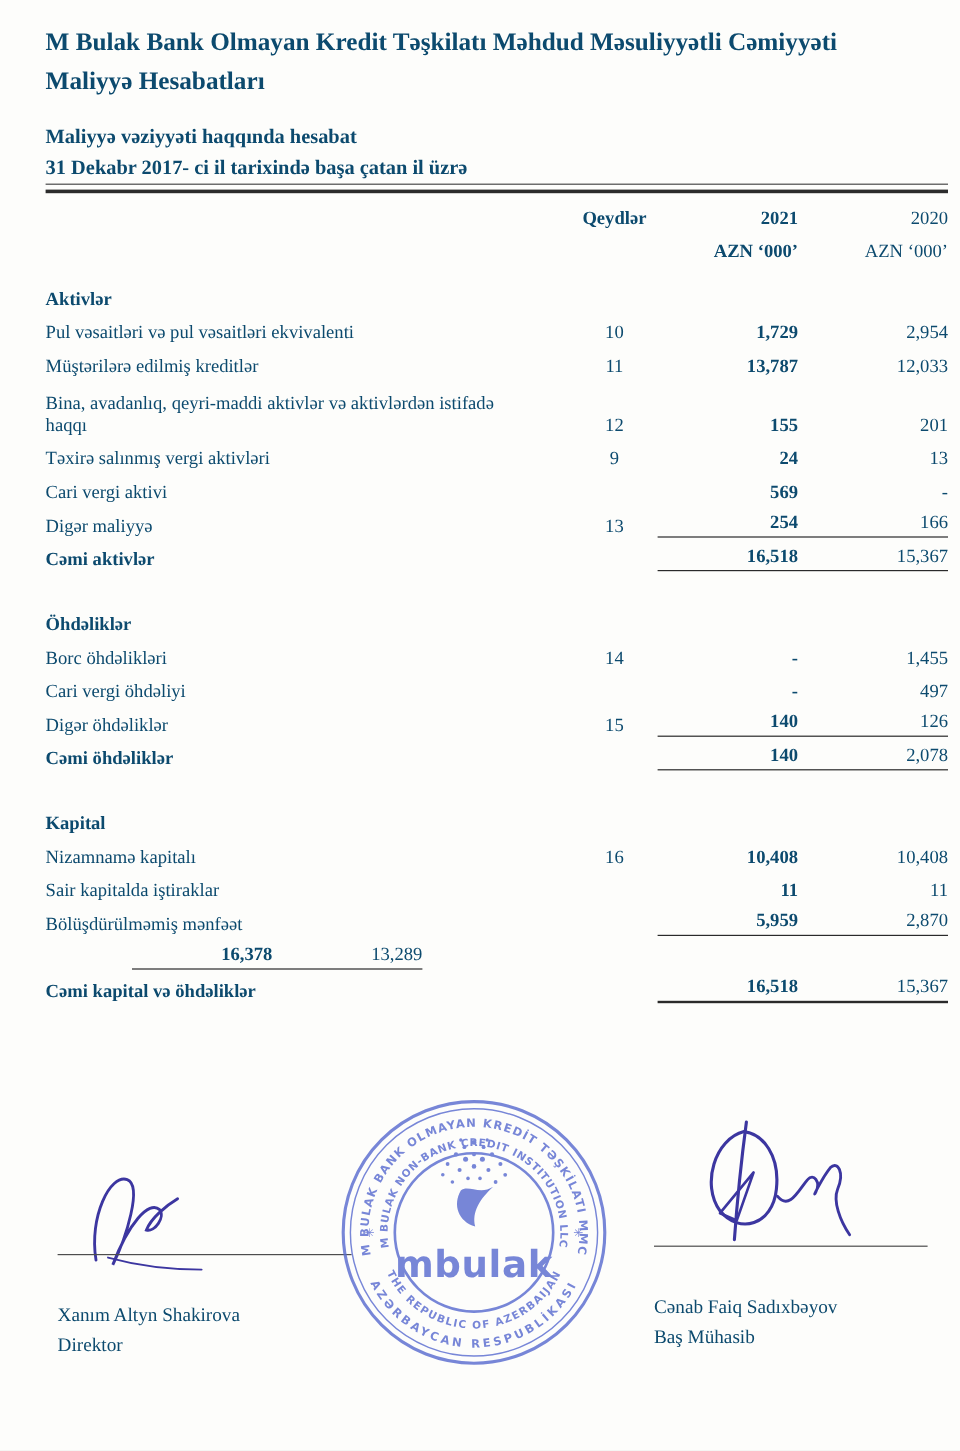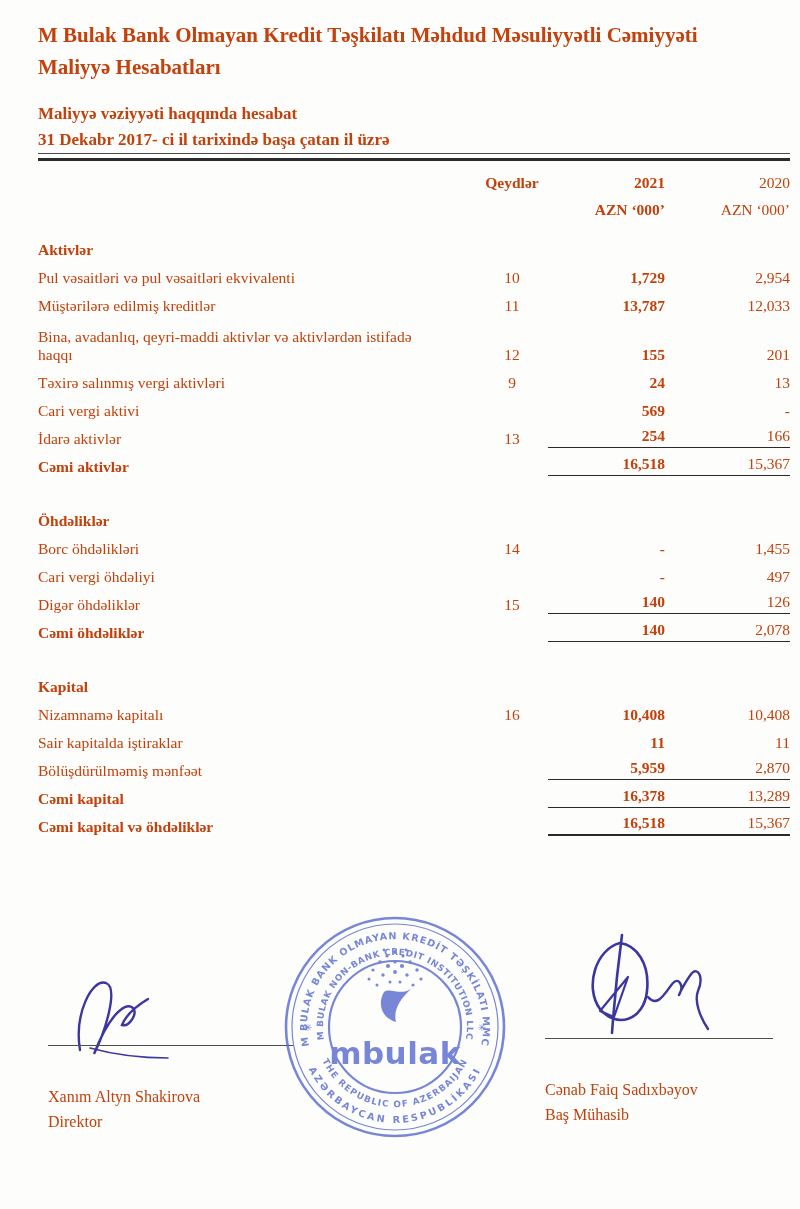--- a/index.html
+++ b/index.html
@@ -1,18 +1,18 @@
 <!DOCTYPE html>
 <html><head>
 <meta charset="utf-8">
 <style>
   html,body { margin:0; padding:0; background:#e8e8e8; }
   .page {
     position:relative; width:800px; height:1209px; margin:0 auto;
-    background:#fdfdfb; color:#c2410c; overflow:hidden;
+    background:#fdfdfb; color:#0c4a6e; overflow:hidden;
     font-family:"Liberation Serif", serif;
   }
   .title-block { position:absolute; left:38px; top:20px; width:730px;
     font-size:21px; font-weight:bold; line-height:1.52; }
   .subtitle-block { position:absolute; left:38px; top:101px; width:740px;
     font-size:17px; font-weight:bold; line-height:1.55; }
   .rule-thin  { position:absolute; left:38px; top:153px; width:752px; height:1px; background:#4a4a4a; }
   .rule-top   { position:absolute; left:38px; top:158px; width:752px; height:3px; background:#2c2c2c; }
 
   .fin-table { position:absolute; left:38px; top:167px; width:752px; font-size:15.5px; }
@@ -132,21 +132,21 @@
     <div class="trow">
       <div class="lbl">Cari vergi aktivi</div>
       <div class="note"></div>
       <div class="vals">
         <div class="v1">569</div>
         <div class="v2">-</div>
       </div>
     </div>
 
     <div class="trow u1">
-      <div class="lbl">İdarə aktivlər</div>
+      <div class="lbl">Digər maliyyə</div>
       <div class="note">13</div>
       <div class="vals">
         <div class="v1">254</div>
         <div class="v2">166</div>
       </div>
     </div>
 
     <div class="trow total u1">
       <div class="lbl">Cəmi aktivlər</div>
       <div class="note"></div>
@@ -235,21 +235,20 @@
     <div class="trow u1">
       <div class="lbl">Bölüşdürülməmiş mənfəət</div>
       <div class="note"></div>
       <div class="vals">
         <div class="v1">5,959</div>
         <div class="v2">2,870</div>
       </div>
     </div>
 
     <div class="trow total u1">
-      <div class="lbl">Cəmi kapital</div>
       <div class="note"></div>
       <div class="vals">
         <div class="v1">16,378</div>
         <div class="v2">13,289</div>
       </div>
     </div>
 
     <div class="trow total u2">
       <div class="lbl">Cəmi kapital və öhdəliklər</div>
       <div class="note"></div>

